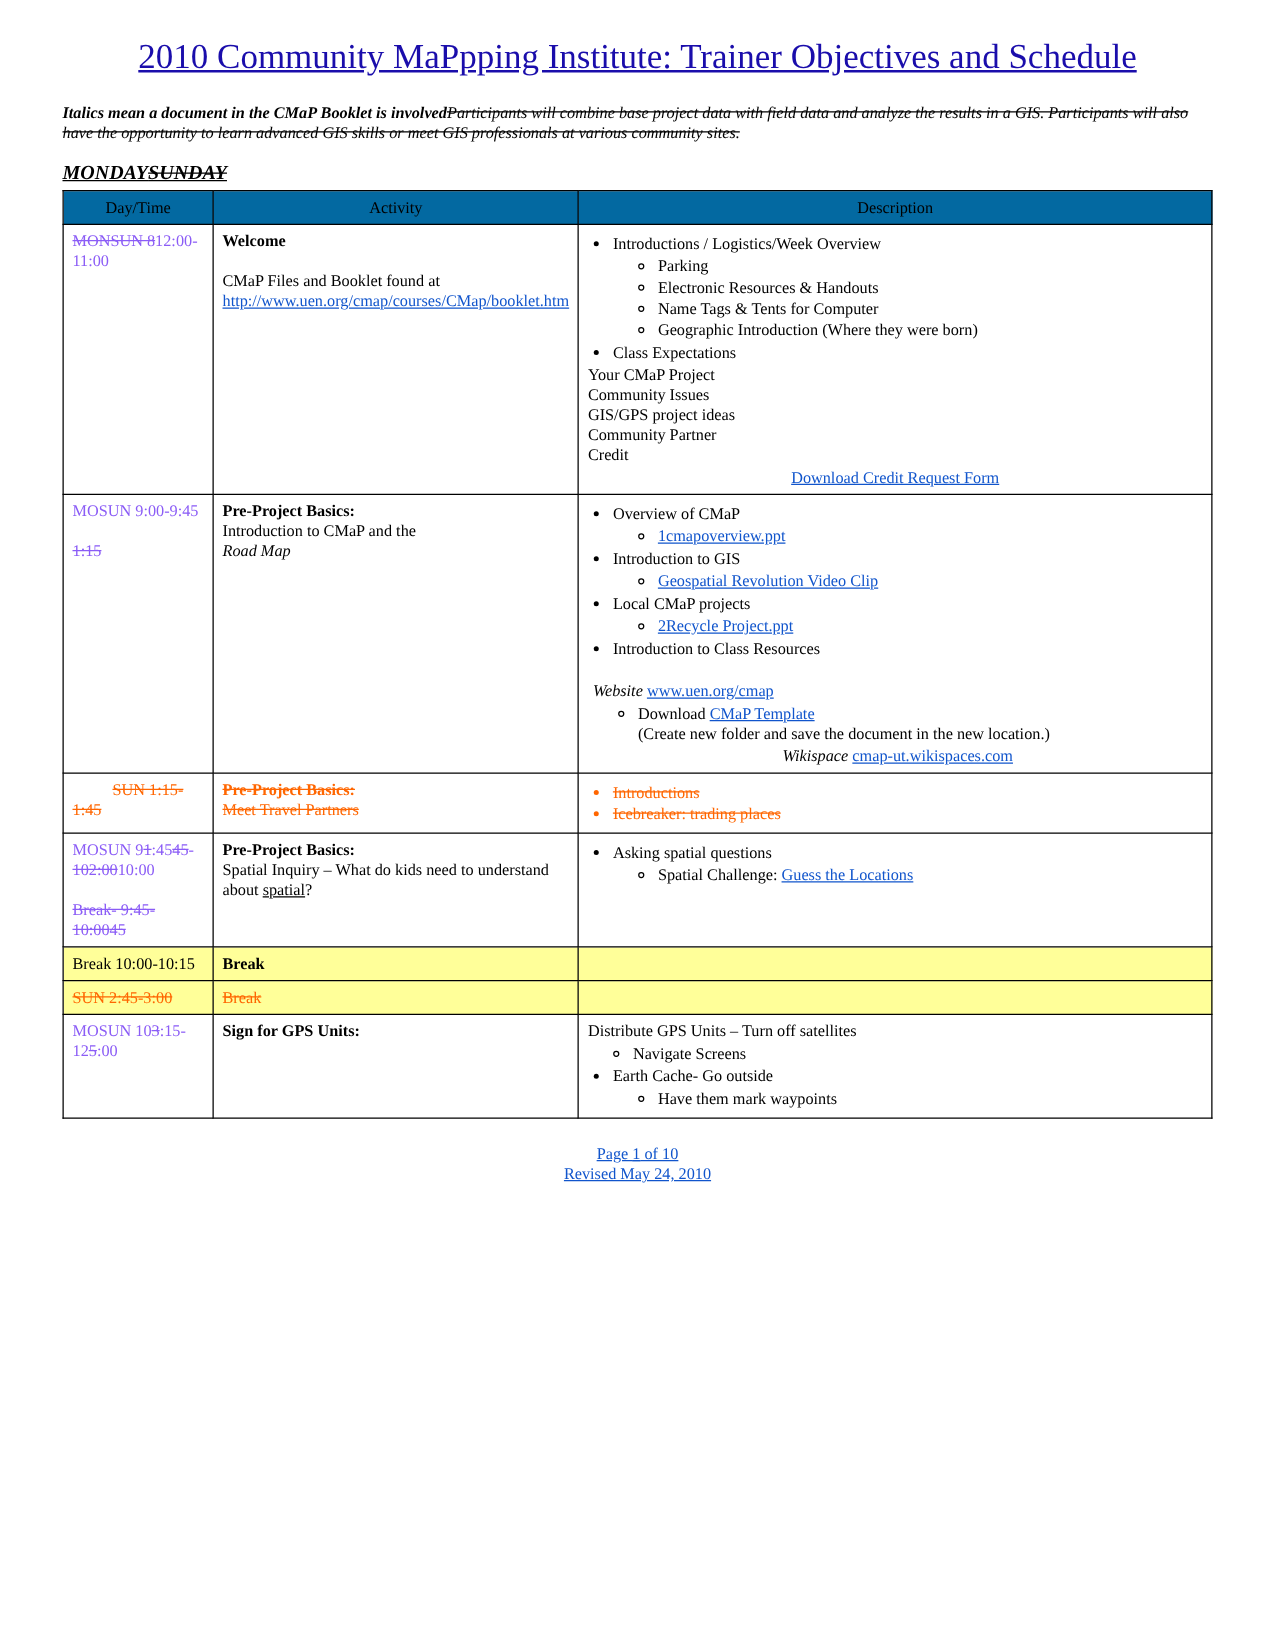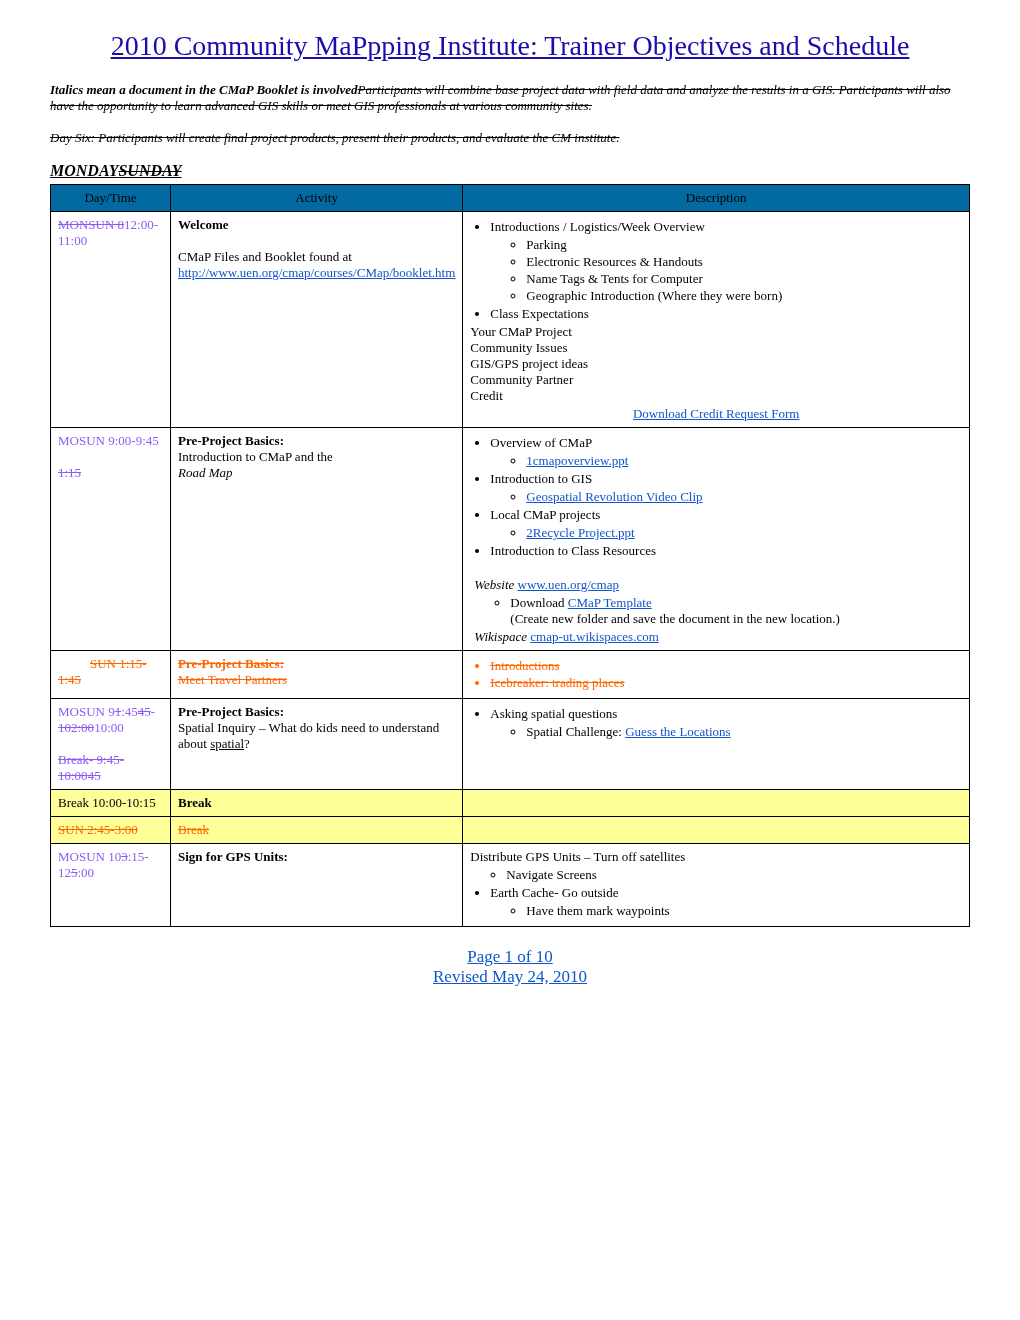--- a/index.html
+++ b/index.html
@@ -58,44 +58,41 @@
     }
     .col-datetime { width: 120px; }
     .col-activity { width: 200px; }
     .col-desc { width: auto; }
     .row-break { background-color: #FFFF99; }
     .bullet-list { list-style: disc; margin-left: 20px; }
     .circle-list { list-style: circle; margin-left: 36px; }
     .footer {
       text-align: center;
       margin-top: 20px;
-      font-size: 17px;
+      font-size: 13px;
     }
     .footer a { color: #1155CC; text-decoration: underline; }
     ul { margin: 2px 0; padding: 0; }
     li { margin: 1px 0; }
     .bold { font-weight: bold; }
     .underline { text-decoration: underline; }
     .day-section { margin-bottom: 0; }
   </style>
 </head>
 <body>
 
 <div class="page">
   <h1 class="page-title">2010 Community MaPpping Institute: Trainer Objectives and Schedule</h1>
 
   <div class="intro-block">
     <p>
       <span class="italic-bold">Italics mean a document in the CMaP Booklet is involved</span><span class="italic strikethrough">Participants will combine base project data with field data and analyze the results in a GIS.  Participants will also have the opportunity to learn advanced GIS skills or meet GIS professionals at various community sites.</span>
     </p>
   </div>
 
-  <div class="intro-block">
-    <p class="italic strikethrough">Day Six:	 Participants will create final project products, present their products, and evaluate the CM institute.</p>
-  </div>
 
   <div class="day-section">
     <div class="section-header">
       <span>MONDAY</span><span class="strikethrough">SUNDAY</span>
     </div>
 
     <table>
       <thead>
         <tr>
           <th class="col-datetime">Day/Time</th>
@@ -166,21 +163,21 @@
                 </ul>
               </li>
               <li>Introduction to Class Resources</li>
             </ul>
             <div style="margin-left:4px; margin-top:18px;">
               <span class="italic">Website </span><a class="blue-link" href="#">www.uen.org/cmap</a>
               <ul class="circle-list">
                 <li>Download <a class="blue-link" href="#">CMaP Template</a><br>
                 (Create new folder and save the document in the new location.)</li>
               </ul>
-              <div style="margin-top:2px;"><span class="italic">Wikispace </span><a class="blue-link" href="#">cmap-ut.wikispaces.com</a></div>
+              <div style="margin-top:2px;text-align:center;"><span class="italic">Wikispace </span><a class="blue-link" href="#">cmap-ut.wikispaces.com</a></div>
             </div>
           </td>
         </tr>
 
         <tr>
           <td>
             <span style="color:#FF6600; text-decoration:line-through;margin-left:32px;">SUN 1:15-1:45</span>
           </td>
           <td>
             <span style="color:#FF6600; text-decoration:line-through; font-weight:bold;">Pre-Project Basics:</span><br>

